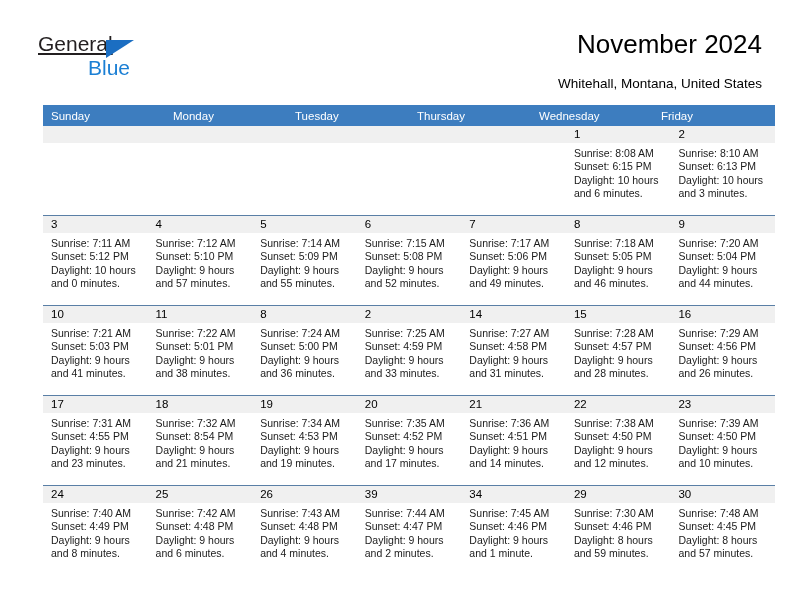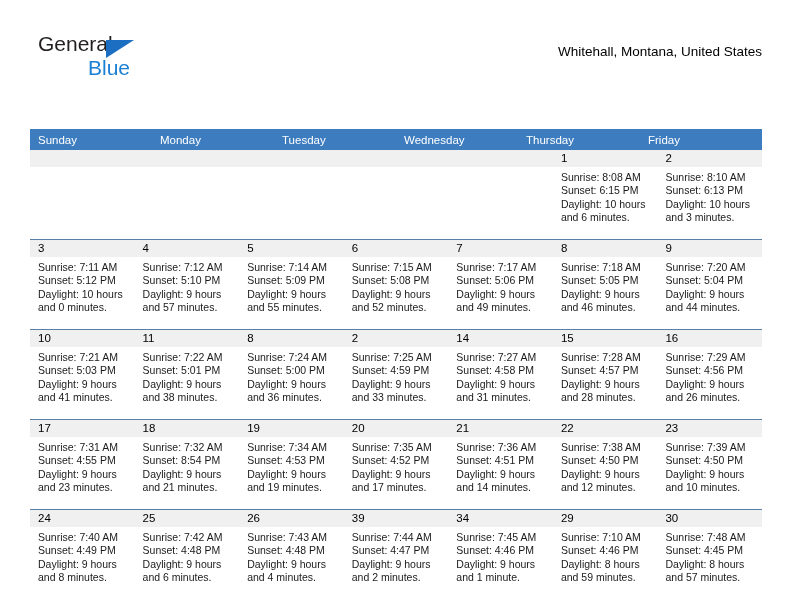--- a/index.html
+++ b/index.html
@@ -39,20 +39,21 @@
     height: 56px;
   }
   .logo-general {
     position: absolute;
     left: 8px;
     top: 0px;
     font-size: 21px;
     letter-spacing: 0px;
     color: #231f20;
     line-height: 24px;
+    text-decoration: underline;
   }
   .logo-triangle {
     position: absolute;
     left: 76px;
     top: 8px;
     width: 0;
     height: 0;
     border-left: 28px solid #1b6ec2;
     border-bottom: 18px solid transparent;
   }
@@ -83,24 +84,23 @@
     font-weight: normal;
     color: #000000;
     line-height: 20px;
     margin-top: 14px;
     white-space: nowrap;
   }
 
   
   .calendar {
     position: absolute;
-    left: 30px;
+    left: 43px;
     top: 105px;
     width: 732px;
-    margin-top: 24px;
   }
 
   .weekday-row {
     display: flex;
     width: 100%;
     background: #3d7dbf;
   }
   .weekday-cell {
     flex: 1 1 0;
     box-sizing: border-box;
@@ -163,33 +163,34 @@
 
   <div class="top-bar">
 
     <div class="logo">
       <span class="logo-general">General</span>
       <span class="logo-triangle"></span>
       <span class="logo-blue">Blue</span>
     </div>
 
     <div class="title-block">
+      <div class="cal-title">November 2024</div>
       <div class="cal-subtitle">Whitehall, Montana, United States</div>
     </div>
 
   </div>
 
   <div class="calendar">
 
     <div class="weekday-row">
       <div class="weekday-cell">Sunday</div>
       <div class="weekday-cell">Monday</div>
       <div class="weekday-cell">Tuesday</div>
+      <div class="weekday-cell">Thursday</div>
       <div class="weekday-cell">Wednesday</div>
-      <div class="weekday-cell">Thursday</div>
       <div class="weekday-cell">Friday</div>
     </div>
 
     <div class="week-row first">
       <div class="day-cell empty">
         <div class="day-number-band"></div>
         <div class="day-body">
           <div class="day-line"></div>
           <div class="day-line"></div>
           <div class="day-line"></div>
@@ -492,21 +493,21 @@
         <div class="day-body">
           <div class="day-line">Sunrise: 7:45 AM</div>
           <div class="day-line">Sunset: 4:46 PM</div>
           <div class="day-line">Daylight: 9 hours</div>
           <div class="day-line">and 1 minute.</div>
         </div>
       </div>
       <div class="day-cell">
         <div class="day-number-band">29</div>
         <div class="day-body">
-          <div class="day-line">Sunrise: 7:10 AM</div>
+          <div class="day-line">Sunrise: 7:30 AM</div>
           <div class="day-line">Sunset: 4:46 PM</div>
           <div class="day-line">Daylight: 8 hours</div>
           <div class="day-line">and 59 minutes.</div>
         </div>
       </div>
       <div class="day-cell">
         <div class="day-number-band">30</div>
         <div class="day-body">
           <div class="day-line">Sunrise: 7:48 AM</div>
           <div class="day-line">Sunset: 4:45 PM</div>

